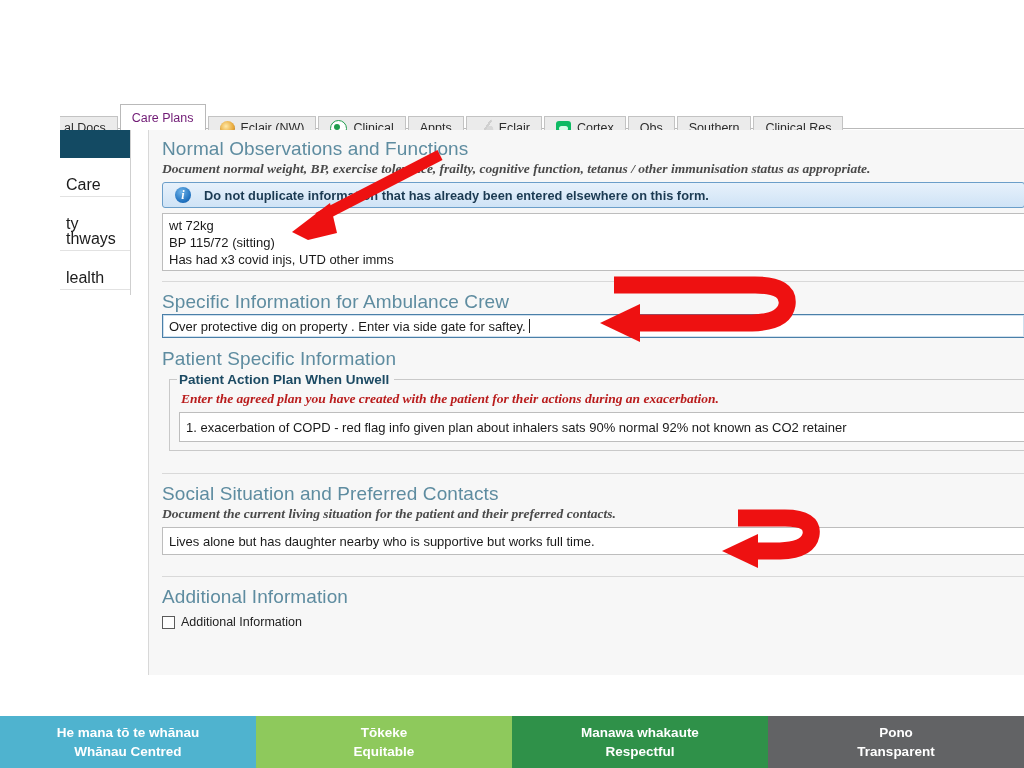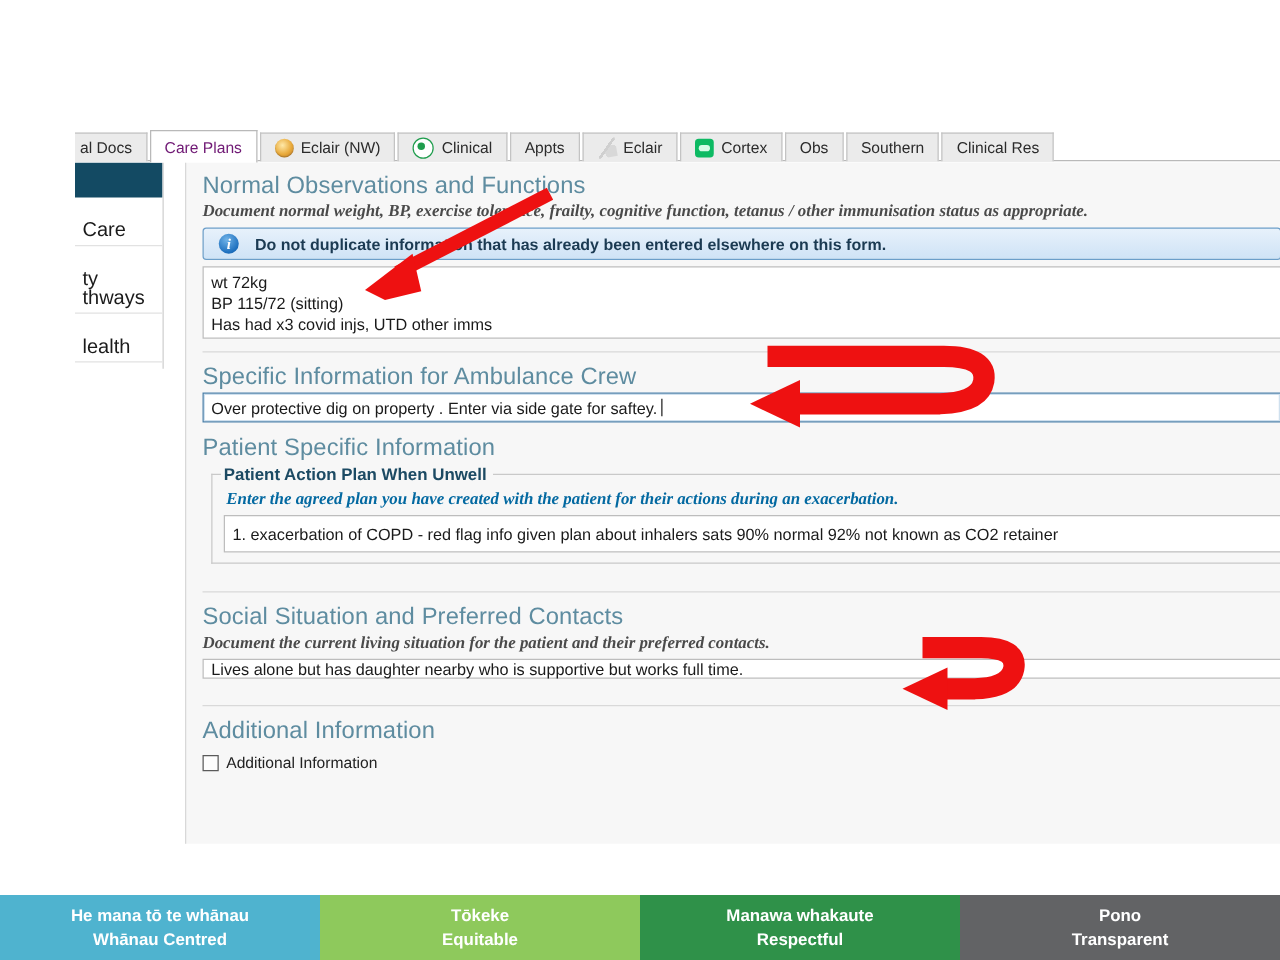--- a/index.html
+++ b/index.html
@@ -38,21 +38,21 @@
     align-items: center;
     gap: 6px;
     padding: 0 11px;
     background: #ebebeb;
     border: 1px solid #c3c3c3;
     border-bottom: none;
     color: #2b2b2b;
     white-space: nowrap;
     margin-right: 2px;
     position: relative;
-    top: 1px;
+    top: 11px;
   }
   .tab.active {
     background: #ffffff;
     border-color: #b9b9b9;
     height: 26px;
     top: 2px;
     color: #701a75;
     z-index: 3;
   }
   .tab.first { border-left: none; padding-left: 4px; }
@@ -237,30 +237,30 @@
     font-weight: bold;
     color: #1c4a63;
     padding: 0 5px 0 2px;
     margin-left: -2px;
   }
   .legend-sub {
     font-family: "Liberation Serif", serif;
     font-style: italic;
     font-weight: bold;
     font-size: 13.5px;
-    color: #0369a1;
+    color: #b91c1c;
     margin: 1px 0 5px 2px;
   }
   .tb-plan {
     height: 30px;
     width: 100%;
     display: flex;
     align-items: center;
   }
-  .tb-social { height: 16px; width: 100%; display: flex; align-items: center; }
+  .tb-social { height: 28px; width: 100%; display: flex; align-items: center; }
 
   .checkrow {
     display: flex;
     align-items: center;
     gap: 6px;
     margin-top: 7px;
   }
   .checkbox {
     width: 11px; height: 11px;
     border: 1px solid #5a5a5a;

